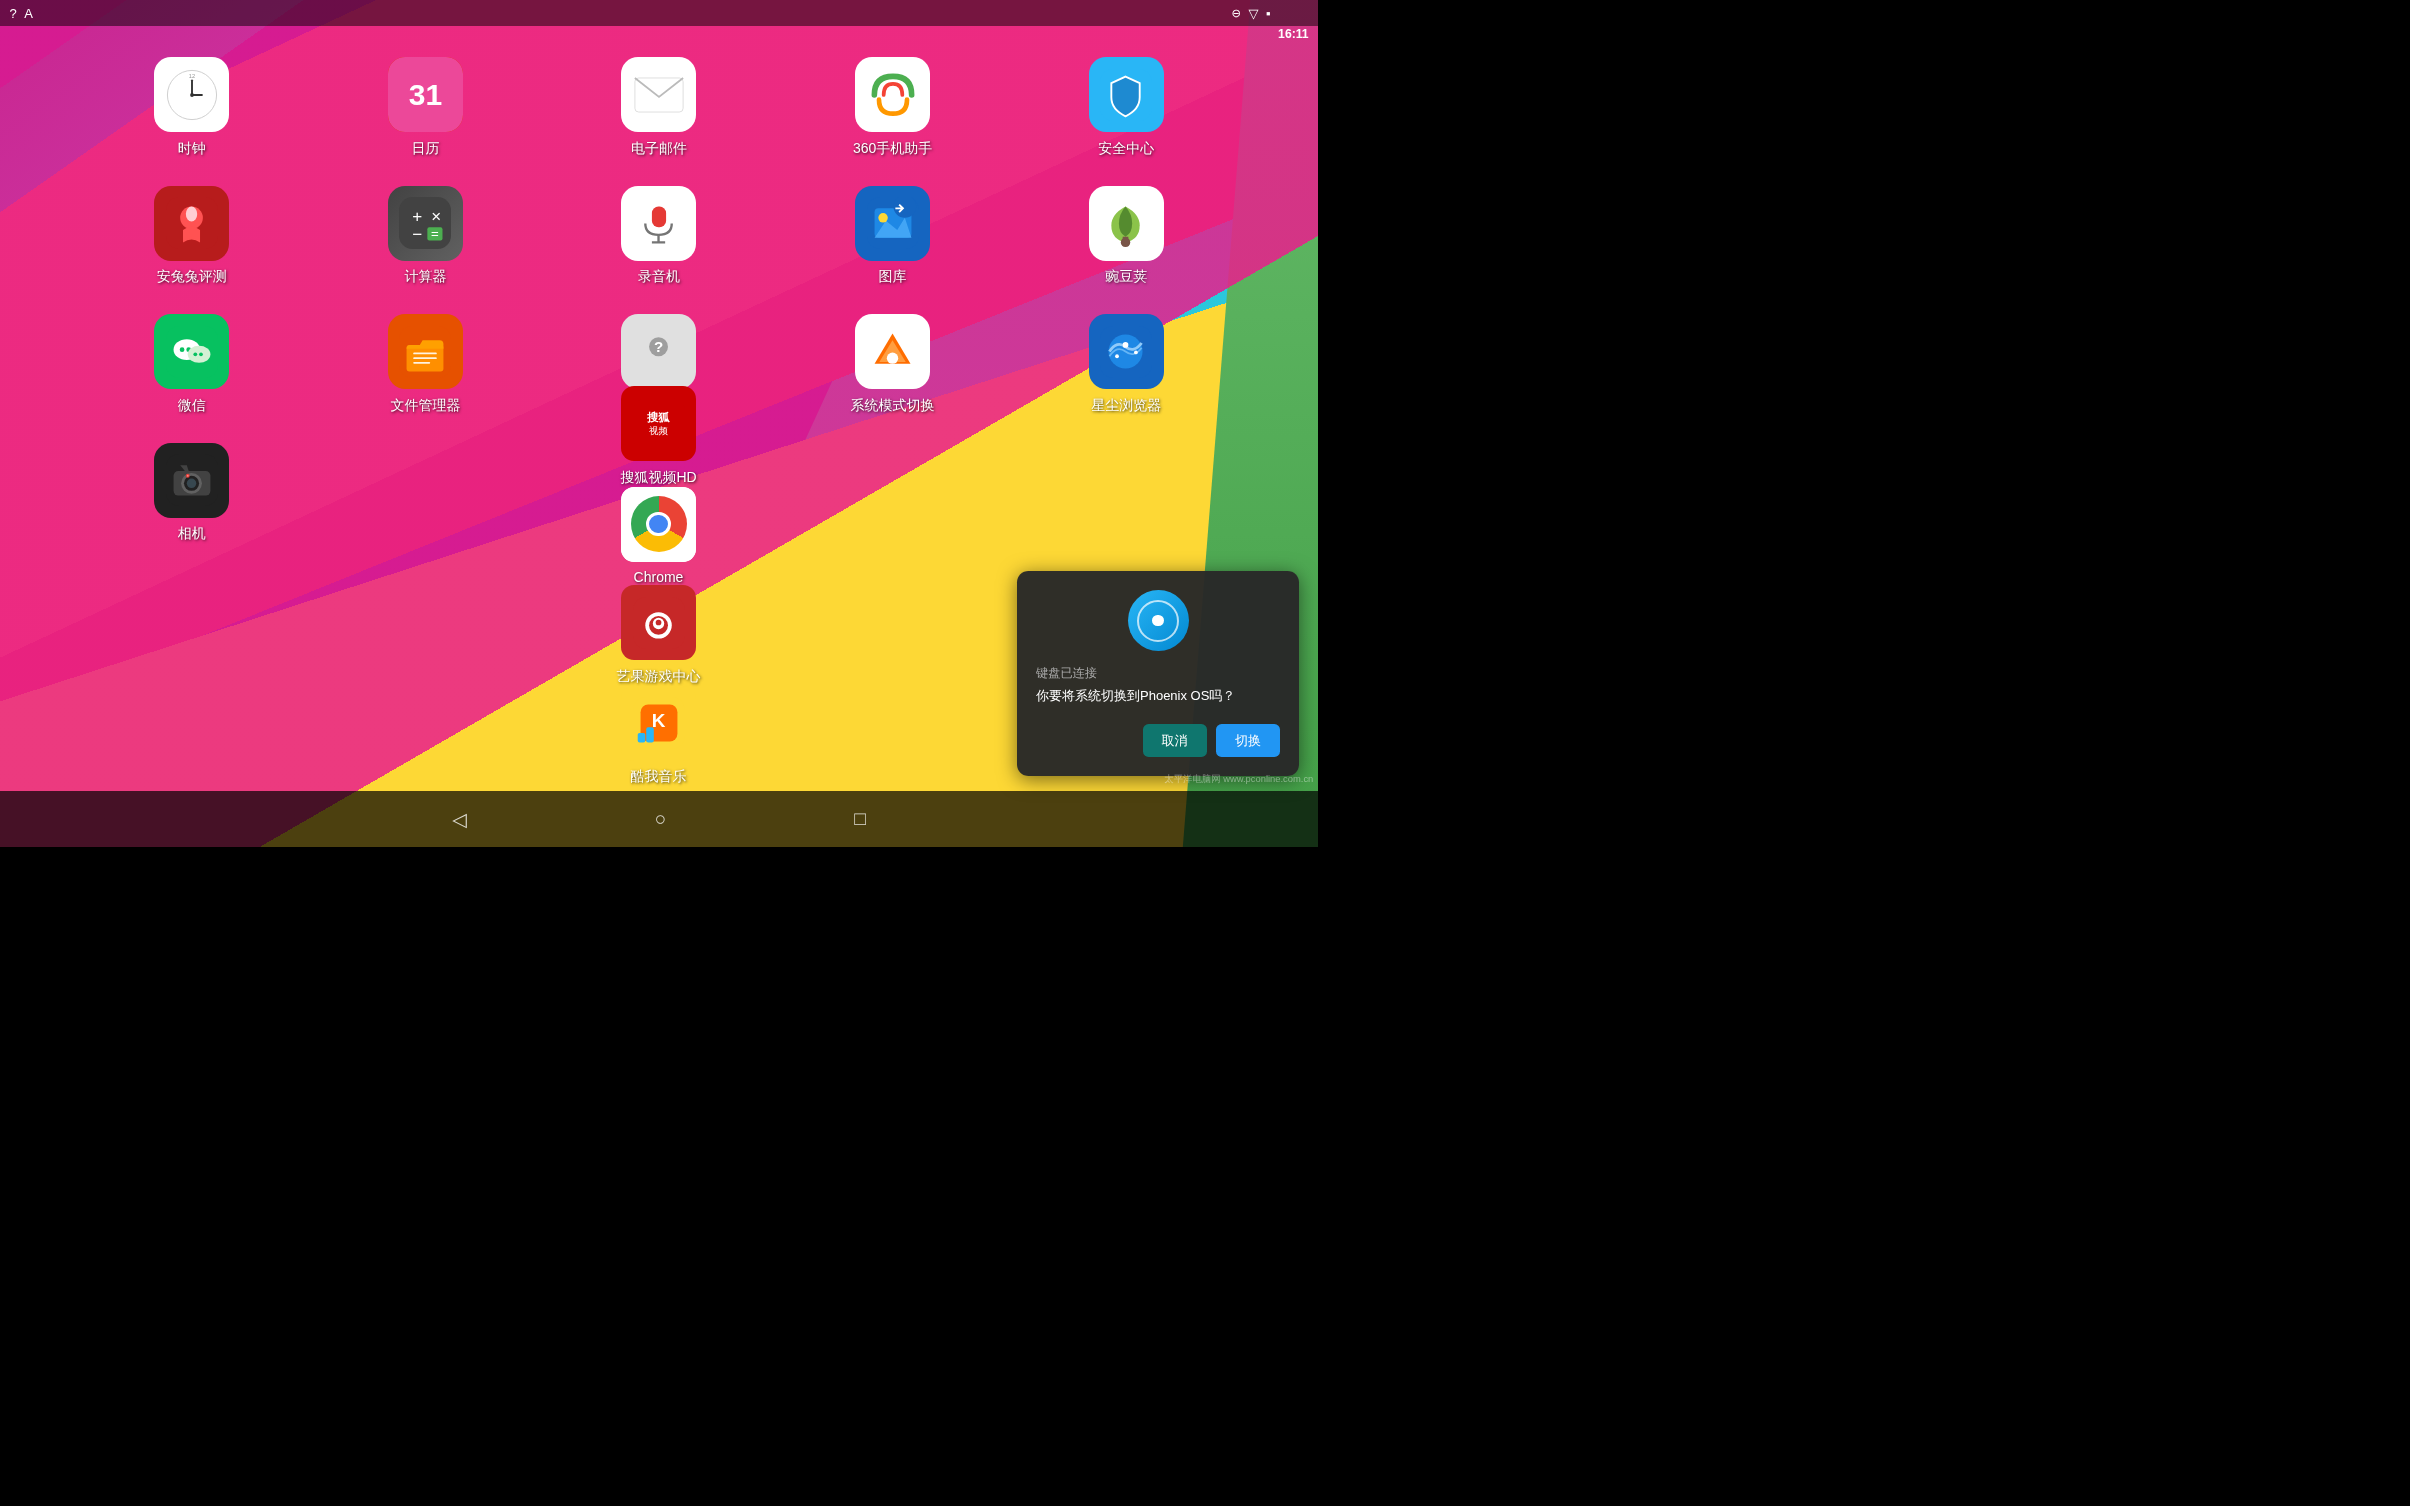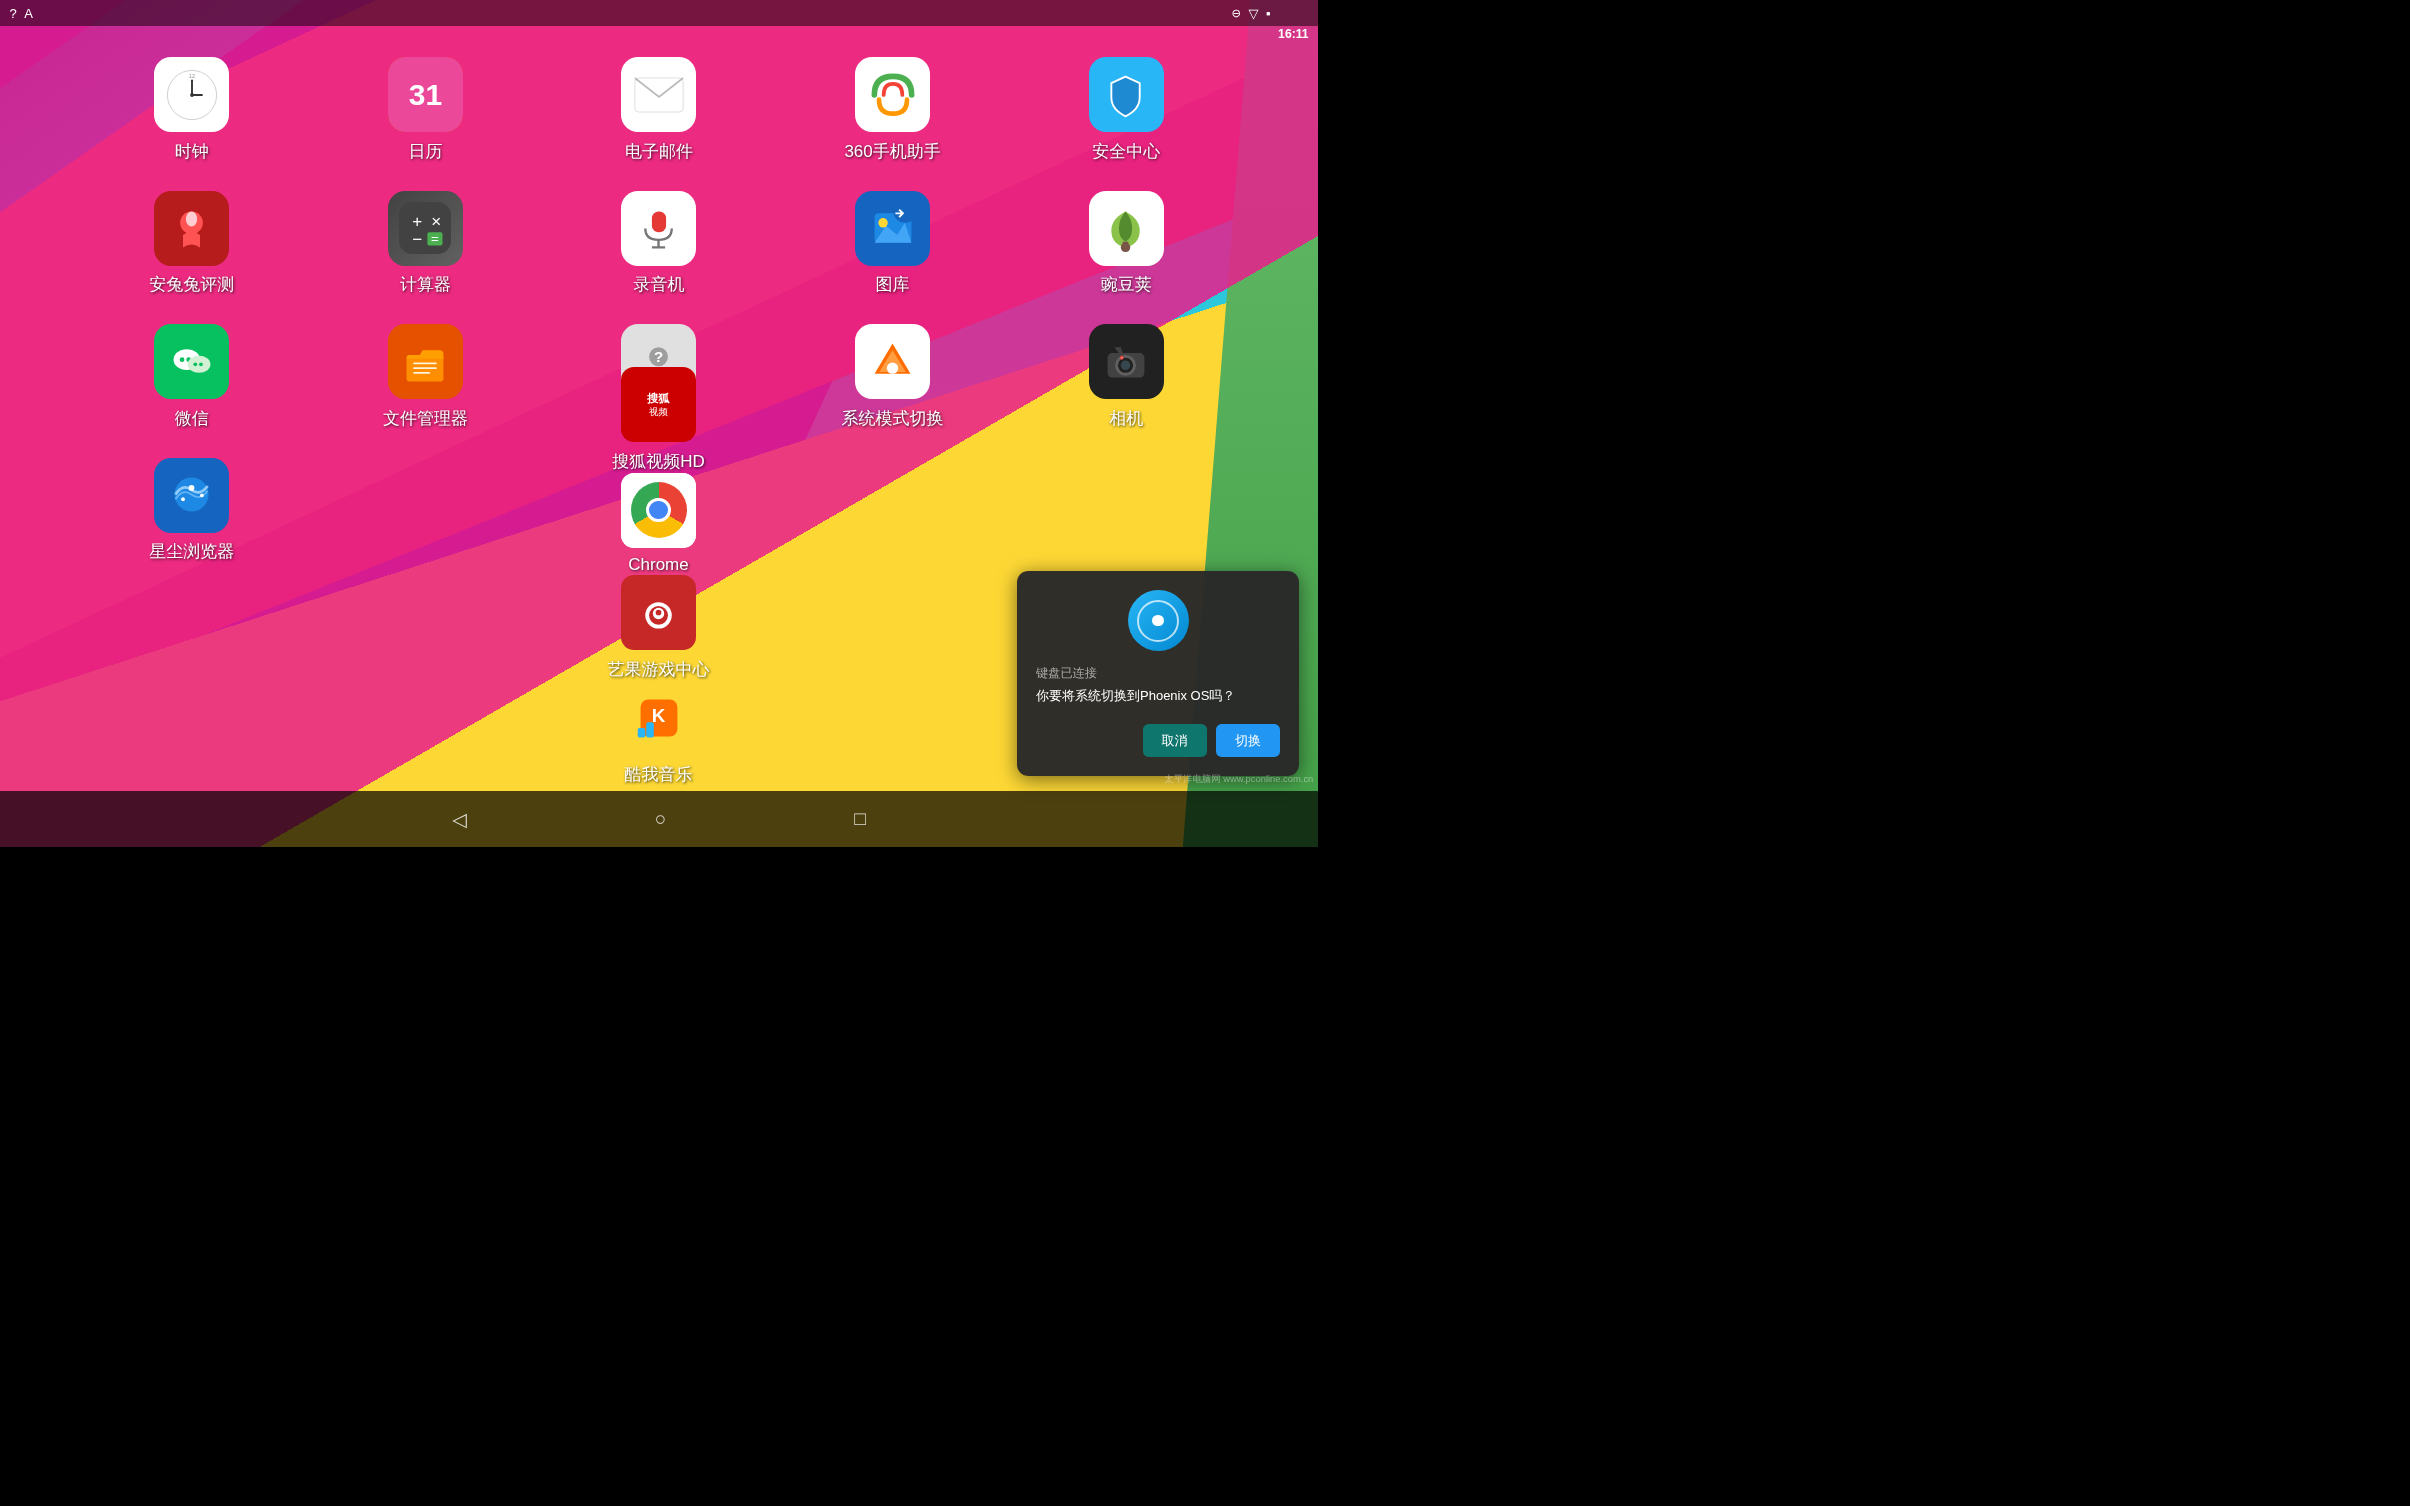--- a/index.html
+++ b/index.html
@@ -94,21 +94,21 @@
       display: flex;
       align-items: center;
       justify-content: center;
       font-size: 26px;
       position: relative;
       overflow: hidden;
     }
 
     .app-label {
       color: white;
-      font-size: 17px;
+      font-size: 14px;
       text-shadow: 0.9px 0.9px 2.8px rgba(0,0,0,0.8);
       text-align: center;
     }
 
     
     .icon-clock {
       background: white;
       color: #555;
     }
 
@@ -539,50 +539,50 @@
         <rect width="55" height="55" rx="14" fill="white"></rect>
         <polygon points="27 8, 46 40, 8 40" fill="#ff6d00"></polygon>
         <polygon points="27 15, 41 38, 13 38" fill="#ff9e40"></polygon>
         <circle cx="27" cy="34" r="6" fill="white"></circle>
       </svg>
     </div>
     <span class="app-label">系统模式切换</span>
   </div>
 
   <div class="app-item">
+    <div class="app-icon icon-xingchen">
+      <svg width="52" height="52" viewBox="0 0 55 55">
+        <rect width="55" height="55" rx="14" fill="#1565c0"></rect>
+        <circle cx="27" cy="27" r="18" fill="#1e88e5"></circle>
+        <path d="M10 27 Q18 15 27 22 Q36 29 44 18" fill="none" stroke="#90caf9" stroke-width="3"></path>
+        <path d="M10 32 Q18 20 27 27 Q36 34 44 23" fill="none" stroke="#64b5f6" stroke-width="2"></path>
+        <circle cx="27" cy="20" r="3" fill="white"></circle>
+        <circle cx="18" cy="32" r="2" fill="white"></circle>
+        <circle cx="38" cy="28" r="2" fill="white"></circle>
+      </svg>
+    </div>
+    <span class="app-label">星尘浏览器</span>
+  </div>
+
+  <div class="app-item">
     <div class="app-icon icon-camera" style="background:#212121;">
       <svg width="52" height="52" viewBox="0 0 55 55">
         <rect width="55" height="55" rx="14" fill="#212121"></rect>
         <rect x="8" y="18" width="39" height="26" rx="5" fill="#424242"></rect>
         <path d="M20 18 L15 12 L22 12 L24 18 Z" fill="#424242"></path>
         <circle cx="27" cy="31" r="11" fill="#616161"></circle>
         <circle cx="27" cy="31" r="8" fill="#212121"></circle>
         <circle cx="27" cy="31" r="5" fill="#37474f"></circle>
         <circle cx="23" cy="23" r="2" fill="#e53935"></circle>
         <circle cx="23" cy="23" r="1" fill="#ff8a80"></circle>
       </svg>
     </div>
     <span class="app-label">相机</span>
   </div>
 
-  <div class="app-item">
-    <div class="app-icon icon-xingchen">
-      <svg width="52" height="52" viewBox="0 0 55 55">
-        <rect width="55" height="55" rx="14" fill="#1565c0"></rect>
-        <circle cx="27" cy="27" r="18" fill="#1e88e5"></circle>
-        <path d="M10 27 Q18 15 27 22 Q36 29 44 18" fill="none" stroke="#90caf9" stroke-width="3"></path>
-        <path d="M10 32 Q18 20 27 27 Q36 34 44 23" fill="none" stroke="#64b5f6" stroke-width="2"></path>
-        <circle cx="27" cy="20" r="3" fill="white"></circle>
-        <circle cx="18" cy="32" r="2" fill="white"></circle>
-        <circle cx="38" cy="28" r="2" fill="white"></circle>
-      </svg>
-    </div>
-    <span class="app-label">星尘浏览器</span>
-  </div>
-
   <div class="app-item"></div>
   <div class="app-item"></div>
 </div>
 
 <div id="page-dots">
   <div class="dot"></div>
   <div class="dot active"></div>
   <div class="dot"></div>
 </div>
 

